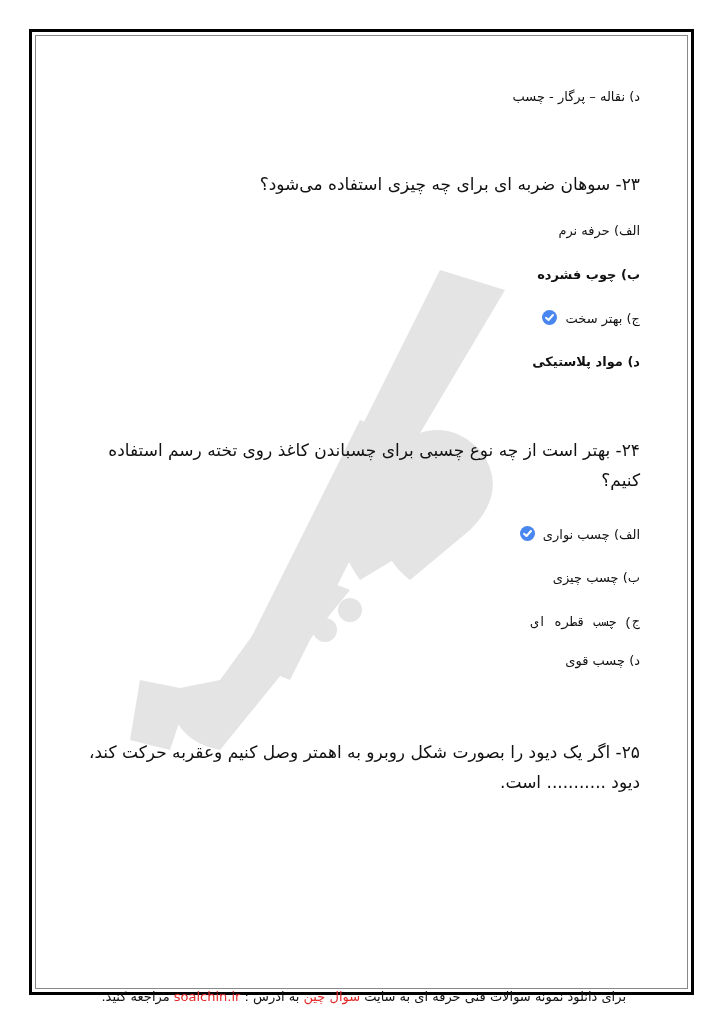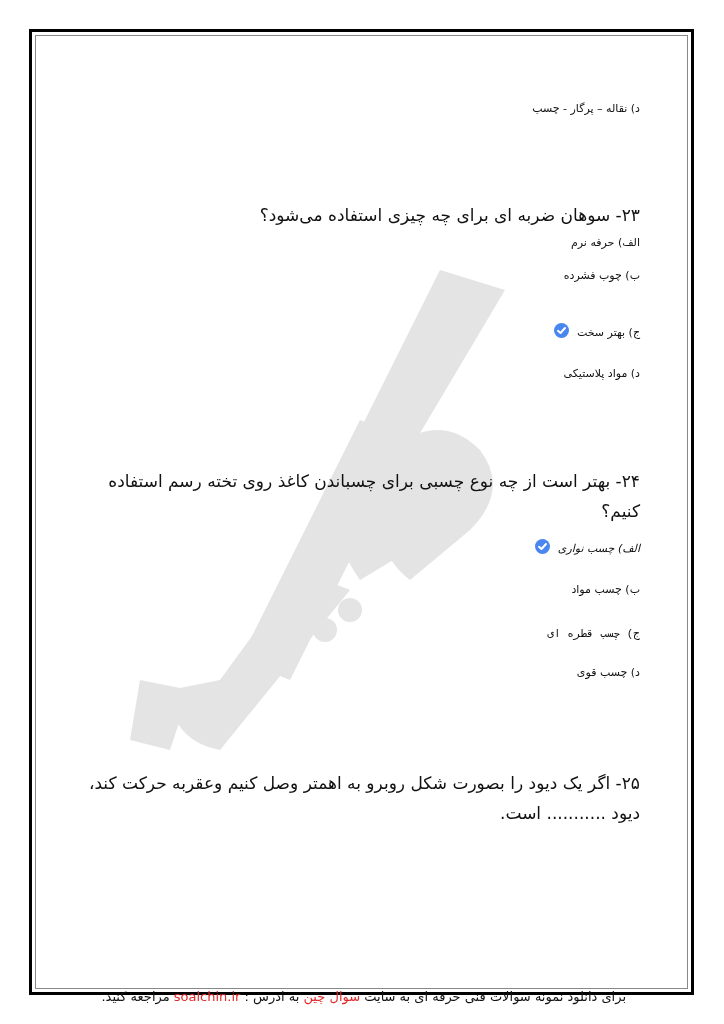--- a/index.html
+++ b/index.html
@@ -6,22 +6,22 @@
   body { width: 724px; height: 1024px; position: relative; overflow: hidden;
          font-family: "DejaVu Sans", sans-serif; color: #111; }
   .frame-outer { position: absolute; left: 29px; top: 29px; width: 665px; height: 966px;
                  border: 3px solid #000; box-sizing: border-box; }
   .frame-inner { position: absolute; left: 35px; top: 35px; width: 653px; height: 954px;
                  border: 1px solid #888; box-sizing: border-box; }
   .watermark { position: absolute; left: 110px; top: 250px; width: 480px; height: 520px;
                pointer-events: none; }
   .content { position: absolute; left: 80px; right: 84px; top: 0; direction: rtl; text-align: right; }
   .line { position: absolute; right: 0; white-space: nowrap; }
-  .opt { font-size: 11px; margin-top: 13px; }
-  .q { font-size: 17px; margin-top: 31px; }
+  .opt { font-size: 13px; }
+  .q { font-size: 17px; }
   .qwrap { white-space: normal; width: 560px; line-height: 30px; }
   .check { display: inline-block; width: 15px; height: 15px; border-radius: 50%; background: #4a86f0;
            vertical-align: -2px; margin-right: 4px; position: relative; }
   .check svg { position: absolute; left: 0; top: 0; }
   .footer { position: absolute; top: 989px; right: 98px; font-size: 13px; direction: rtl; white-space: nowrap; }
   .red { color: #e32626; }
 </style>
 </head>
 <body>
 
@@ -40,41 +40,41 @@
     <circle cx="190" cy="360" r="12"></circle>
     <path d="M30 430 L80 440 L60 500 L20 490 Z"></path>
   </g>
 </svg>
 
 <div class="content">
   <div class="line opt" style="top:89px;">د) نقاله – پرگار - چسب</div>
 
   <div class="line q" style="top:174px;">۲۳- سوهان ضربه ای برای چه چیزی استفاده می‌شود؟</div>
   <div class="line opt" style="top:223px;">الف) حرفه نرم</div>
-  <div class="line opt" style="top:256px;">ب) چوب فشرده</div>
+  <div class="line opt" style="top:267px;font-weight:bold;">ب) چوب فشرده</div>
   <div class="line opt" style="top:310px;">
     <span>ج) بهتر سخت</span>
     <span class="check">
       <svg width="15" height="15" viewBox="0 0 15 15">
           <path d="M4 7.8 L6.5 10 L11 5" stroke="#fff" stroke-width="2" fill="none" stroke-linecap="round" stroke-linejoin="round"></path>
         </svg>
     </span>
   </div>
-  <div class="line opt" style="top:354px;">د) مواد پلاستیکی</div>
+  <div class="line opt" style="top:354px;font-weight:bold;">د) مواد پلاستیکی</div>
 
   <div class="line q qwrap" style="top:435px;">۲۴- بهتر است از چه نوع چسبی برای چسباندن کاغذ روی تخته رسم استفاده کنیم؟</div>
-  <div class="line opt" style="top:526px;font-style:italic;">
+  <div class="line opt" style="top:526px;">
     <span>الف) چسب نواری</span>
     <span class="check">
       <svg width="15" height="15" viewBox="0 0 15 15">
           <path d="M4 7.8 L6.5 10 L11 5" stroke="#fff" stroke-width="2" fill="none" stroke-linecap="round" stroke-linejoin="round"></path>
         </svg>
     </span>
   </div>
-  <div class="line opt" style="top:570px;">ب) چسب مواد</div>
+  <div class="line opt" style="top:570px;">ب) چسب چیزی</div>
   <div class="line opt" style="top:614px;font-family:Liberation Mono, monospace;">ج) چسب قطره ای</div>
   <div class="line opt" style="top:653px;">د) چسب قوی</div>
 
   <div class="line q qwrap" style="top:737px;">۲۵- اگر یک دیود را بصورت شکل روبرو به اهمتر وصل کنیم وعقربه حرکت کند، دیود ........... است.</div>
 </div>
 
 <div class="footer">
   <span>برای دانلود نمونه سوالات فنی حرفه ای به سایت </span><span class="red">سوال چین</span><span> به ادرس : </span><span class="red">soalchin.ir</span><span> مراجعه کنید.</span>
 </div>
 

